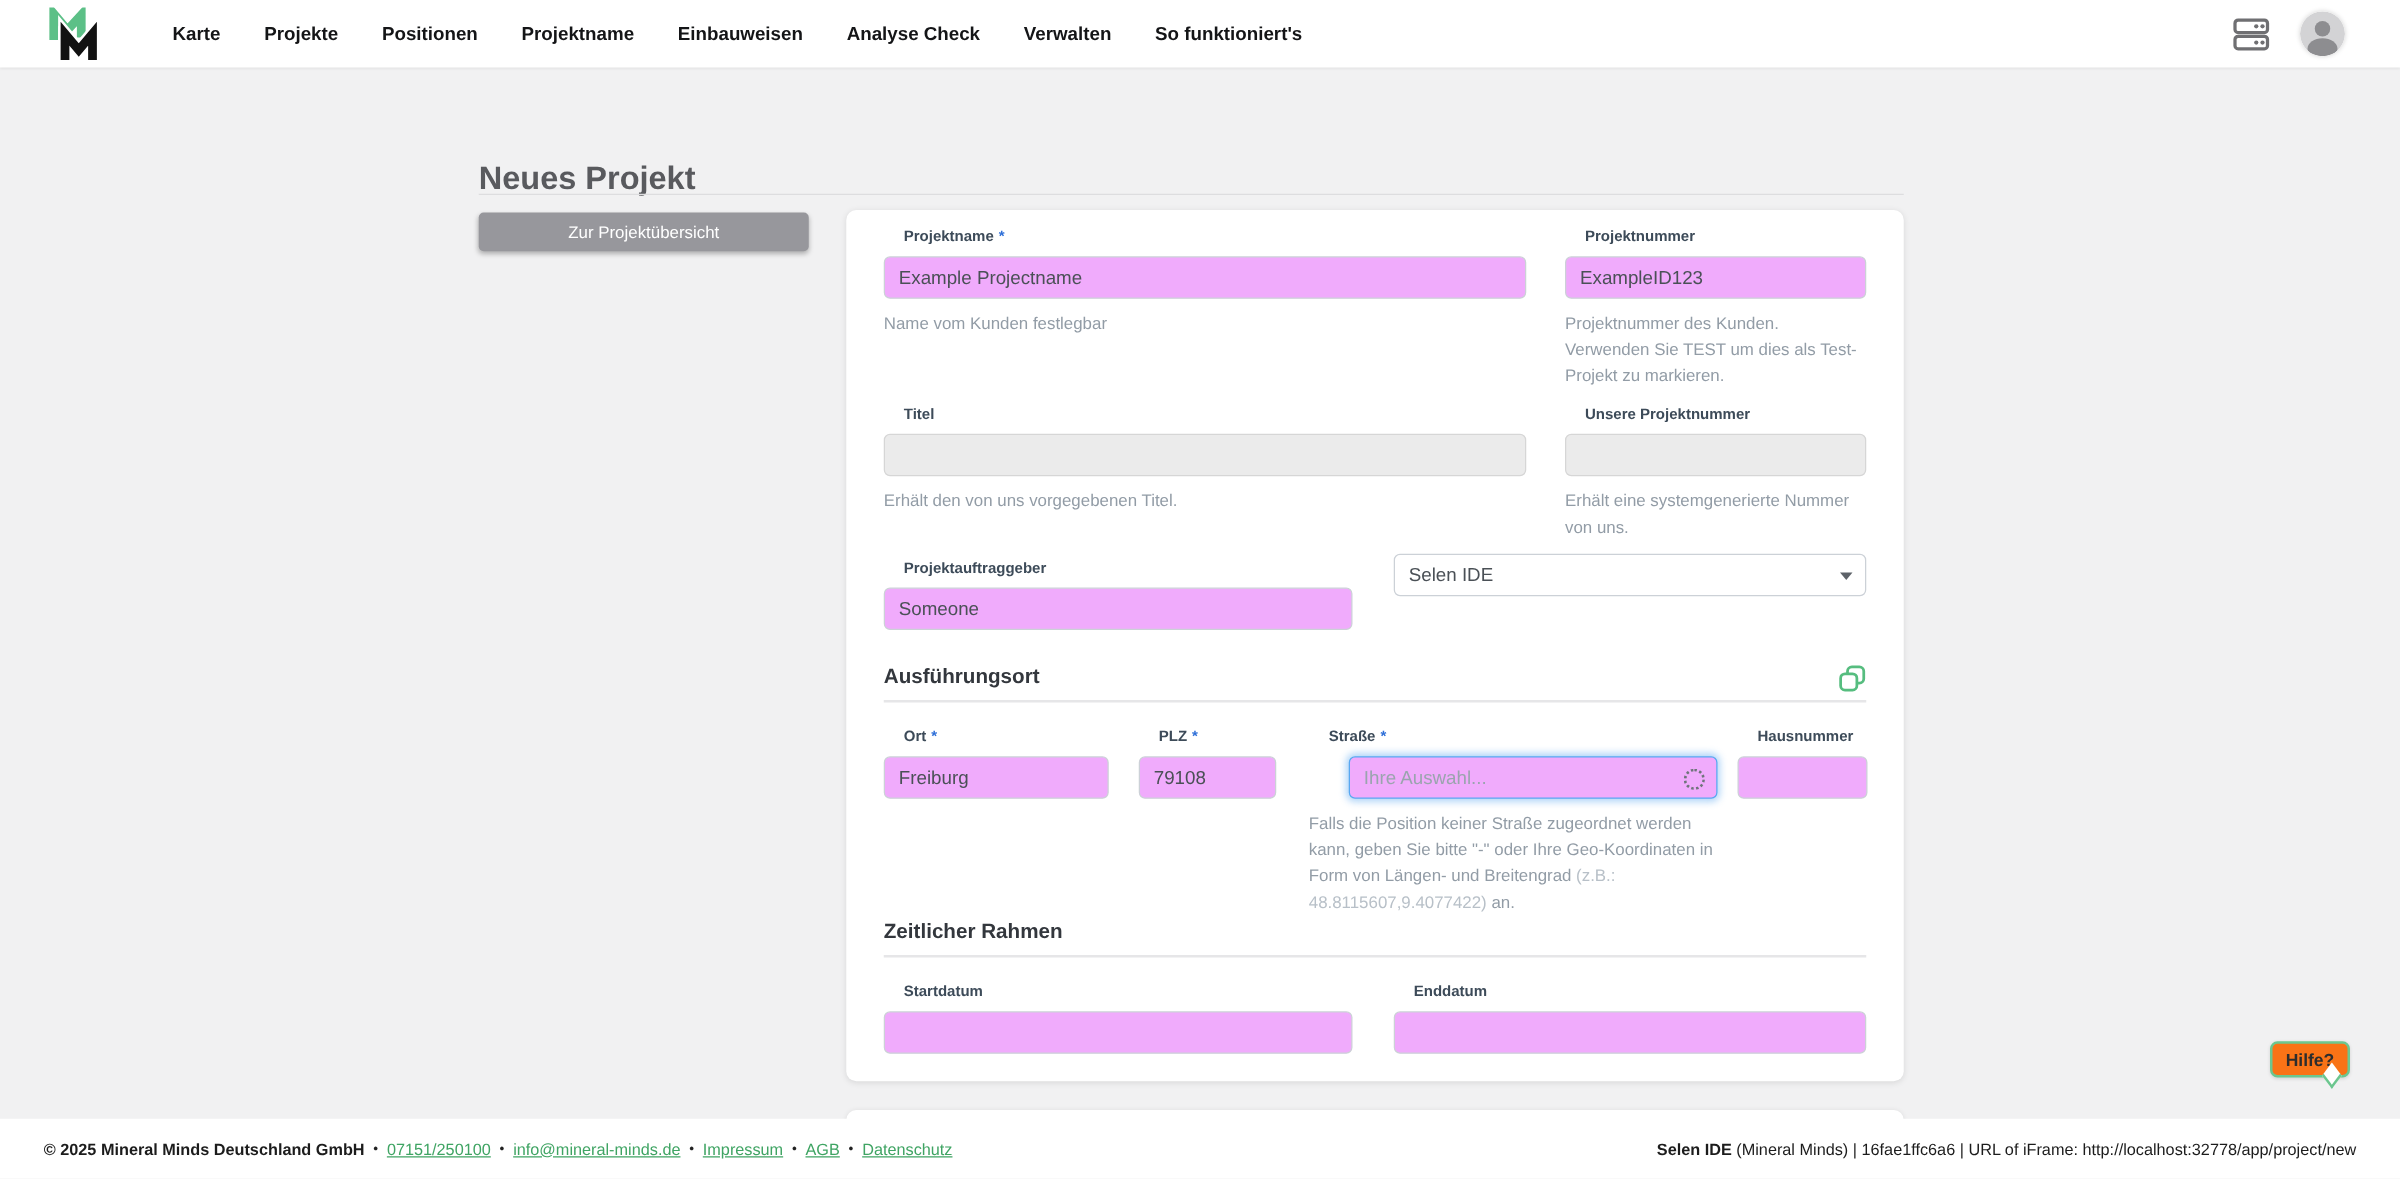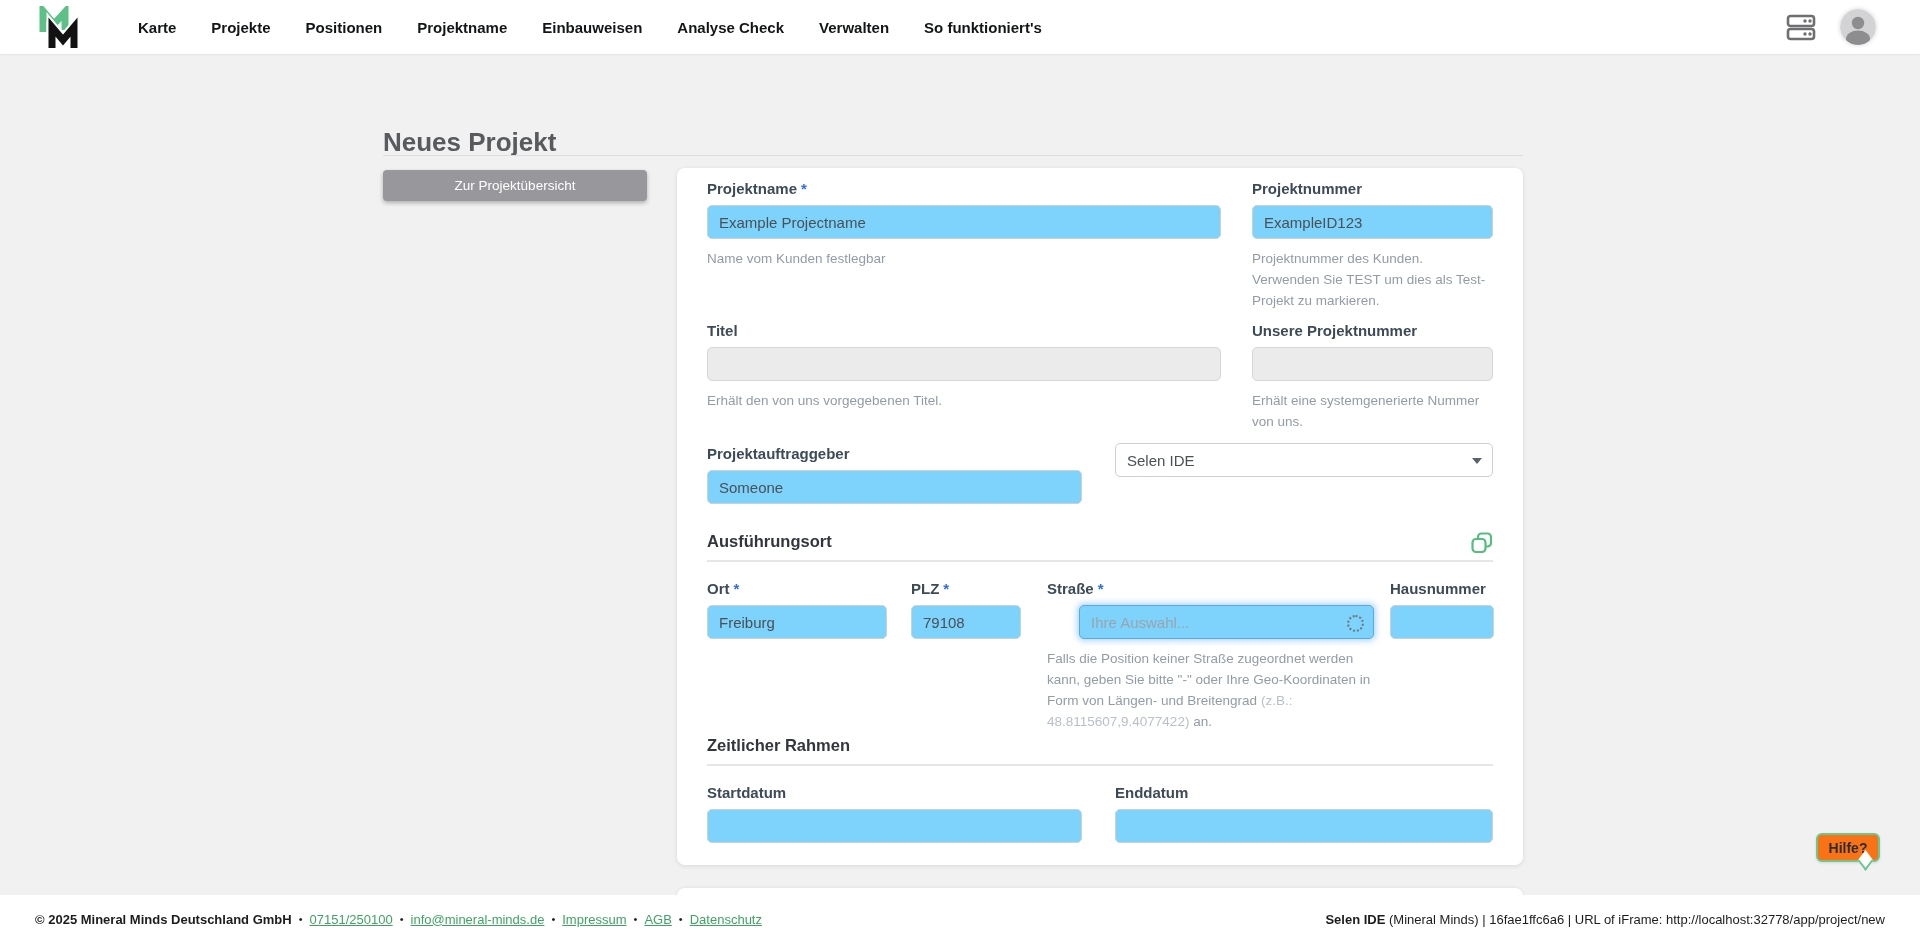--- a/index.html
+++ b/index.html
@@ -26,24 +26,24 @@
             display:flex;align-items:center;justify-content:center;cursor:pointer;
             box-shadow:0 2px 4px rgba(0,0,0,.28);}
 
   
   .card{position:absolute;left:677px;top:168px;width:846px;height:697px;background:#fff;
         border-radius:8px;box-shadow:0 1px 5px rgba(0,0,0,.10);}
   .card2{position:absolute;left:677px;top:888px;width:846px;height:40px;background:#fff;
          border-radius:8px 8px 0 0;box-shadow:0 0 4px rgba(0,0,0,.08);}
 
   .fg{position:absolute;}
-  .fg label{display:block;font-size:15px;line-height:22px;font-weight:600;color:#3d4b59;margin-bottom:5px;}
+  .fg label{display:block;font-size:12px;line-height:22px;font-weight:600;color:#3d4b59;margin-bottom:5px;margin-left:16px;}
   .req{color:var(--required-blue);margin-left:4px;font-weight:700;}
   .tx{box-sizing:border-box;width:100%;height:34px;border:1px solid #ccd1d7;border-radius:5px;
-      padding:0 11px;font-size:15px;color:#4a5056;font-family:inherit;background:#7dd3fc;outline:none;}
+      padding:0 11px;font-size:15px;color:#4a5056;font-family:inherit;background:#f0abfc;outline:none;}
   .tx::placeholder{color:#9aa4ae;}
   .tx:disabled,.tx.disabled{background:#ebebeb;border-color:#d6d6d6;}
   .helper{margin-top:9px;font-size:13.5px;line-height:1.56;color:#929ca6;}
   .helper .lite{color:#b8c0c8;}
 
   .inwrap{position:relative;padding-left:32px;}
   .tx.focused{border-color:var(--focus-blue);box-shadow:0 0 6px 2px rgba(84,165,240,.45);}
   .spinner{position:absolute;right:10px;top:10px;width:13px;height:13px;border:2px dotted #6e747a;
            border-radius:50%;animation:spin 1.4s linear infinite;}
   @keyframes spin{to{transform:rotate(360deg);}}

